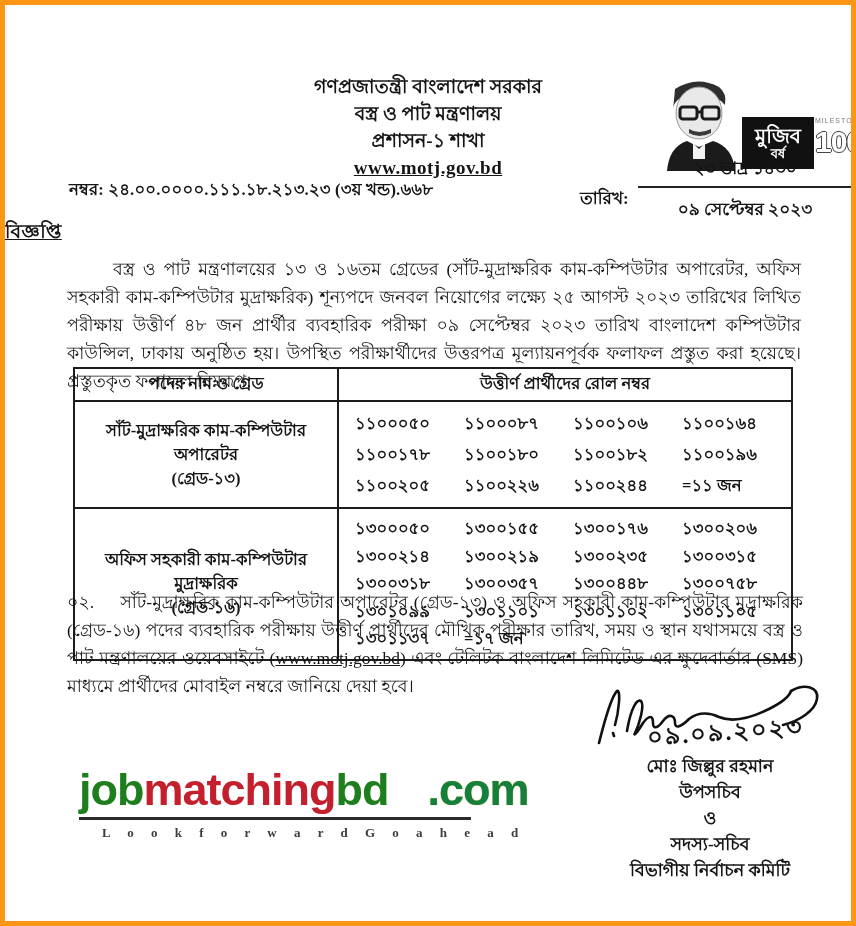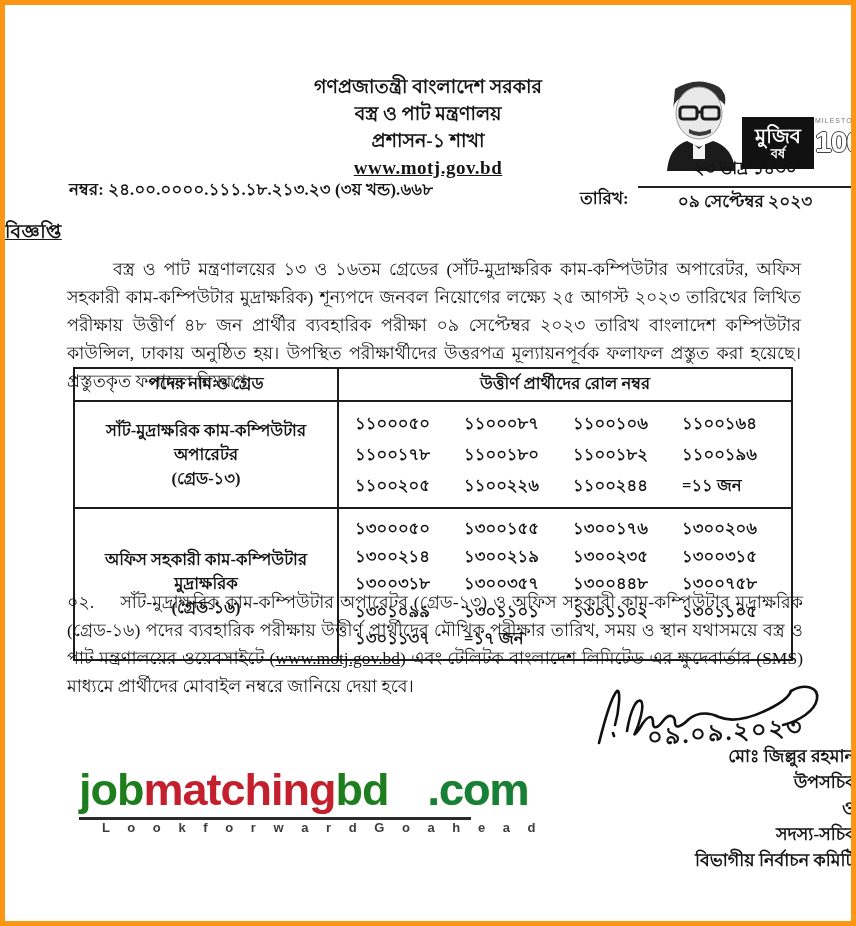--- a/index.html
+++ b/index.html
@@ -46,21 +46,21 @@
     font-family: "Liberation Sans", sans-serif;
     font-size: 7px; color: #777; letter-spacing: 1px;
   }
 
   
   .memo-line { left: 64px; top: 172px; font-size: 16.5px; font-weight: bold; letter-spacing: .2px; }
   .date-block { left: 575px; top: 150px; width: 272px; }
   .date-label { position: absolute; left: 0; top: 30px; font-size: 17px; font-weight: bold; }
   .date-stack { position: absolute; left: 58px; top: 0; width: 214px; text-align: center; }
   .date-bn { font-size: 17px; font-weight: bold; padding-bottom: 3px; border-bottom: 2px solid #222; }
-  .date-en { font-size: 17px; font-weight: bold; padding-top: 0; }
+  .date-en { font-size: 17px; font-weight: bold; padding-top: 8px; }
 
   
   .notice-title { left: 0; right: 0; top: 212px; }
   .notice-title span { font-size: 19px; font-weight: bold; text-decoration: underline; letter-spacing: .5px; }
 
   
   .para { font-size: 17.5px; line-height: 28px; text-align: justify; }
   .para1 { left: 62px; top: 250px; width: 734px; text-indent: 46px; }
   .para2 { left: 62px; top: 583px; width: 736px; }
   .para2 .pnum { margin-right: 26px; }
@@ -76,38 +76,38 @@
   .roll-grid span { font-size: 16.5px; font-weight: bold; line-height: 31px; }
   .roll-grid.tight span { line-height: 27.5px; }
 
   
   .sig-block { left: 560px; top: 676px; width: 290px; text-align: center; }
   .sig-scrawl { position: absolute; left: 28px; top: 0; }
   .sig-date {
     position: absolute; left: 82px; top: 32px; font-size: 24px; font-weight: bold;
     transform: rotate(-4deg); letter-spacing: 2px; white-space: nowrap;
   }
-  .sig-lines { position: absolute; left: 0; top: 62px; width: 290px; line-height: 26px; text-align: right; }
+  .sig-lines { position: absolute; left: 0; top: 72px; width: 290px; line-height: 26px; }
   .sig-name { font-size: 17.5px; font-weight: bold; }
   .sig-role { font-size: 17.5px; font-weight: bold; }
 
   
   .wm { left: 74px; top: 760px; width: 392px; }
   .wm-word {
     font-family: "Liberation Sans", sans-serif;
     font-size: 45px; font-weight: bold; letter-spacing: -1px; line-height: 50px;
     white-space: nowrap; padding-bottom: 2px; border-bottom: 3px solid #2b2b2b;
   }
   .wm-green  { color: #1e7e1e; }
   .wm-red    { color: #c41f2d; }
   .wm-yellow { color: #15803d; text-shadow: 0 0 1px #9a9a00; margin-left: 39px; }
   .wm-tagline {
-    font-family: Liberation Sans, sans-serif;
+    font-family: Liberation Serif, serif;
     font-size: 13px; font-weight: bold; color: #3c3c3c;
-    letter-spacing: 7px; white-space: nowrap; padding-left: 23px;
+    letter-spacing: 7px; margin-top: 5px; white-space: nowrap; padding-left: 23px;
   }
 </style>
 </head>
 <body>
 
 <div class="abs header-block">
   <div class="header-line">গণপ্রজাতন্ত্রী বাংলাদেশ সরকার</div>
   <div class="header-line">বস্ত্র ও পাট মন্ত্রণালয়</div>
   <div class="header-line">প্রশাসন-১ শাখা</div>
   <div class="header-site"><span class="link">www.motj.gov.bd</span></div>

